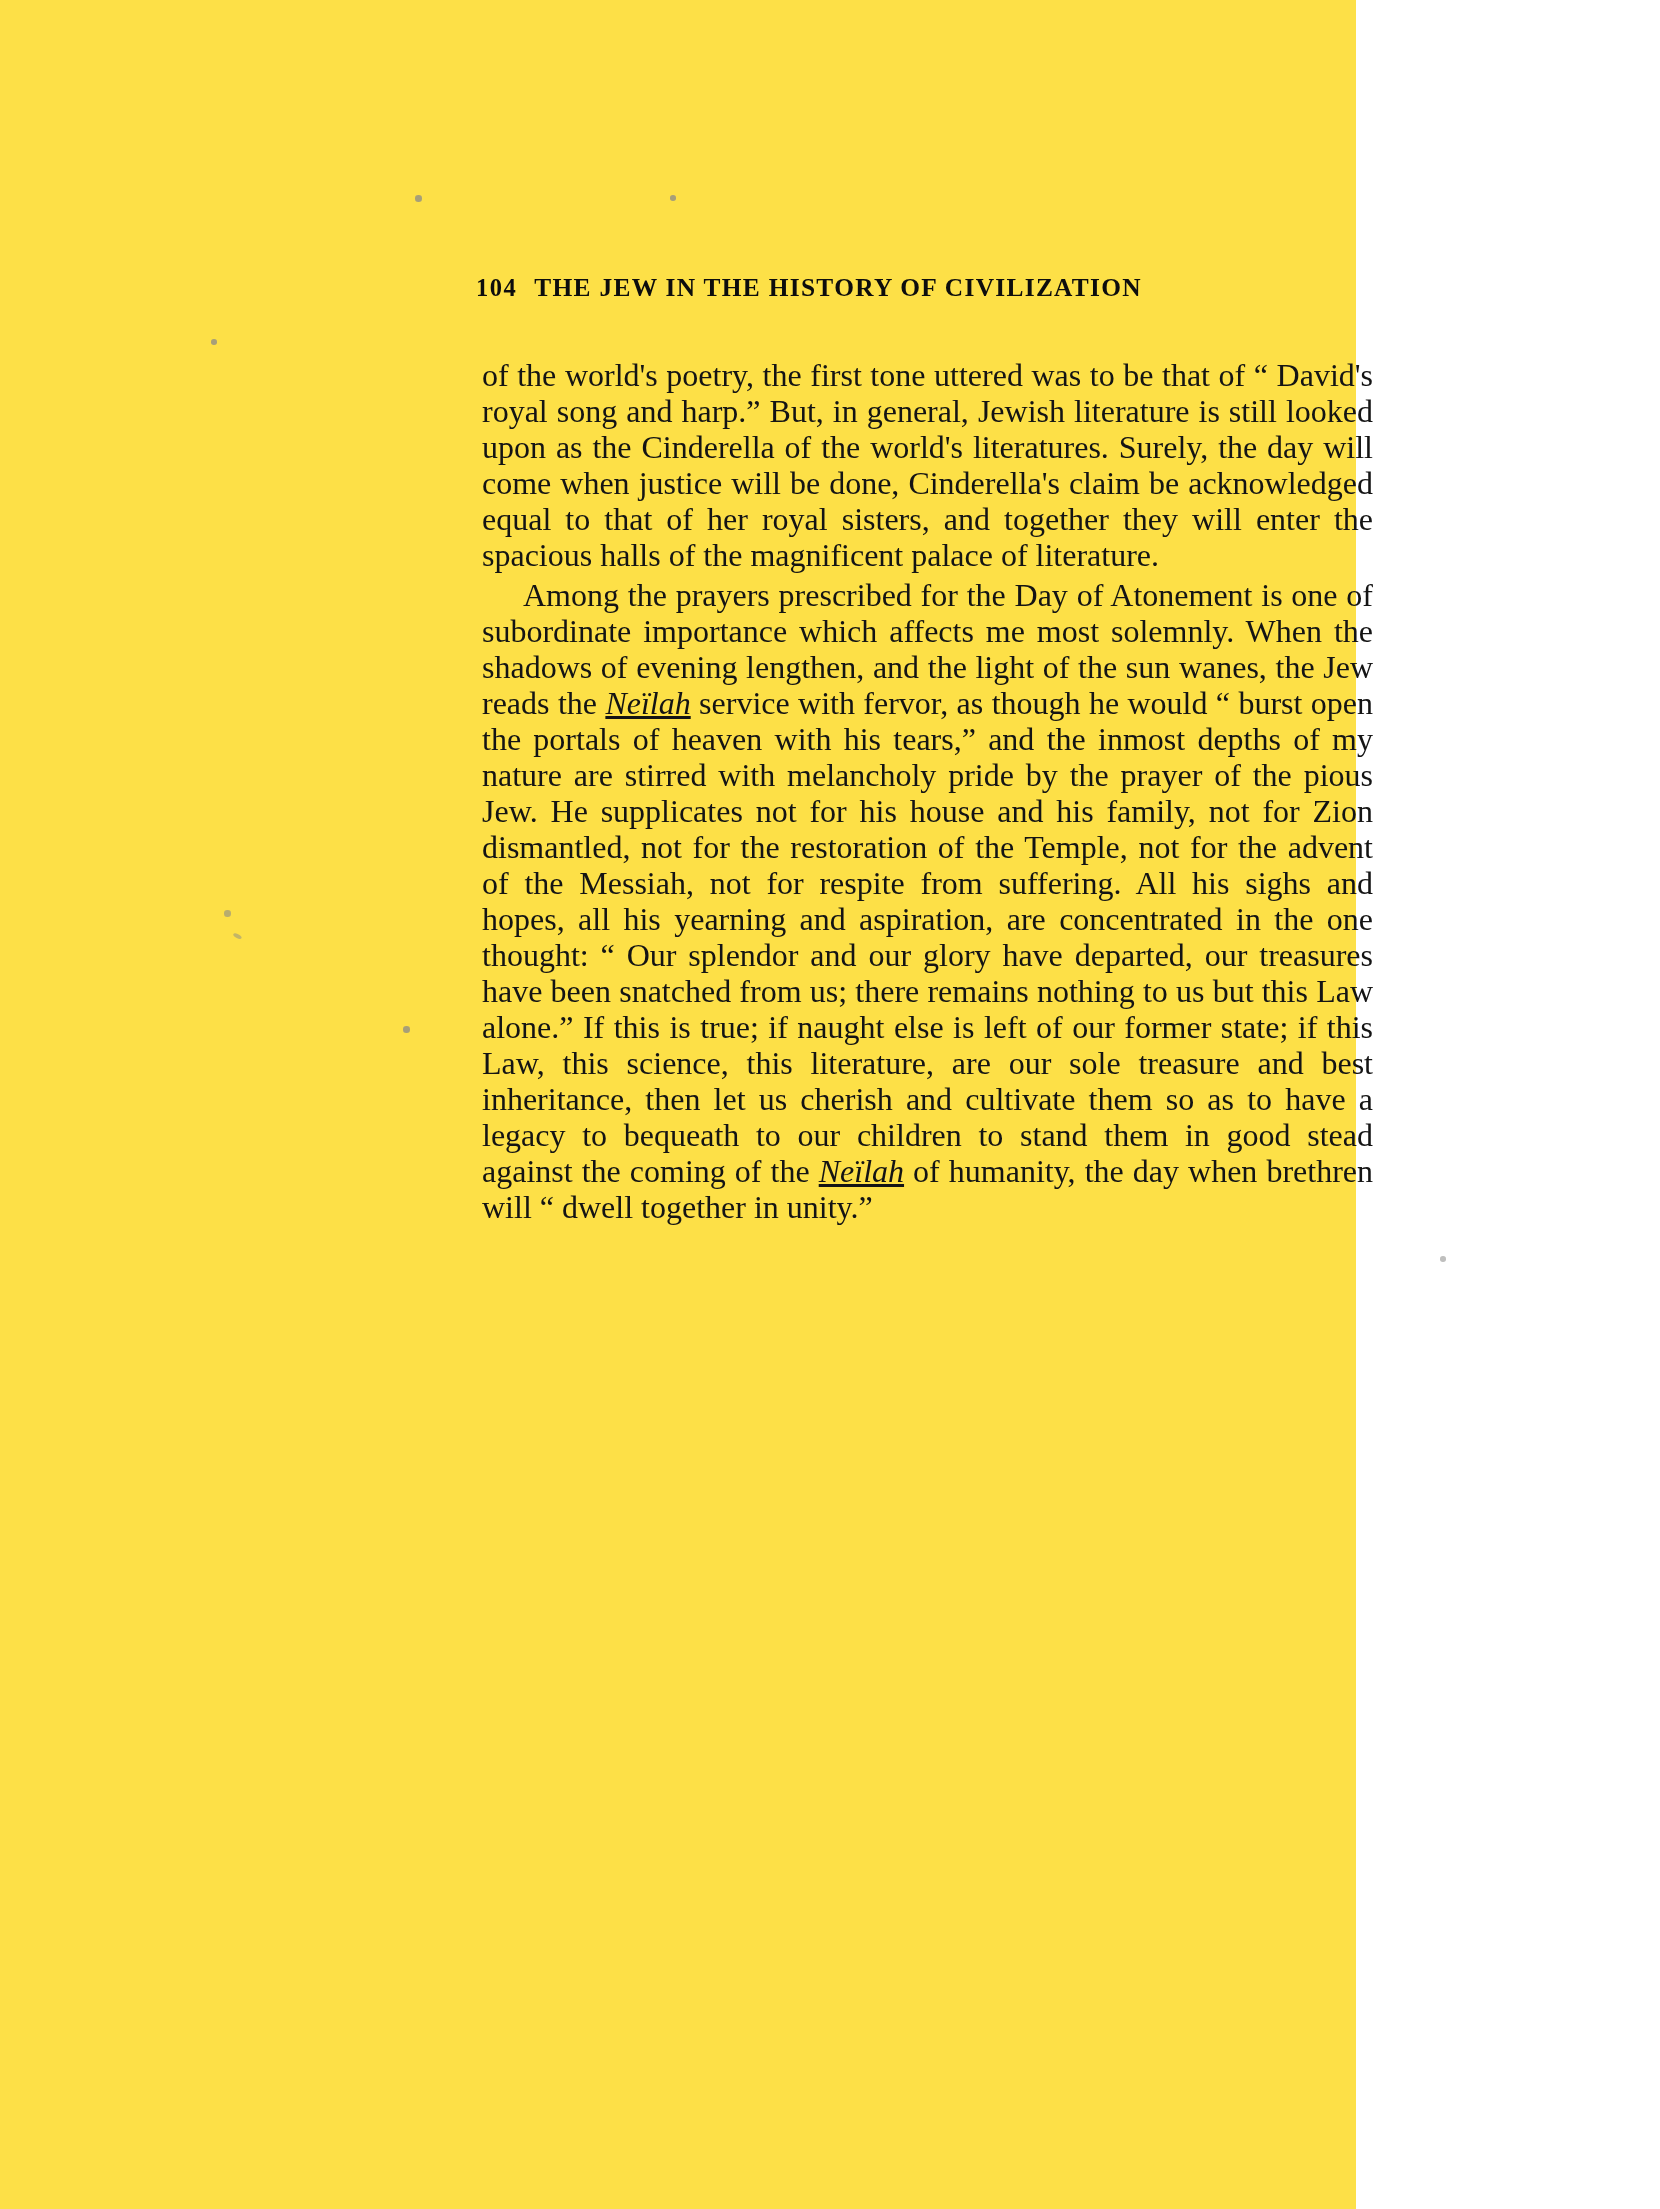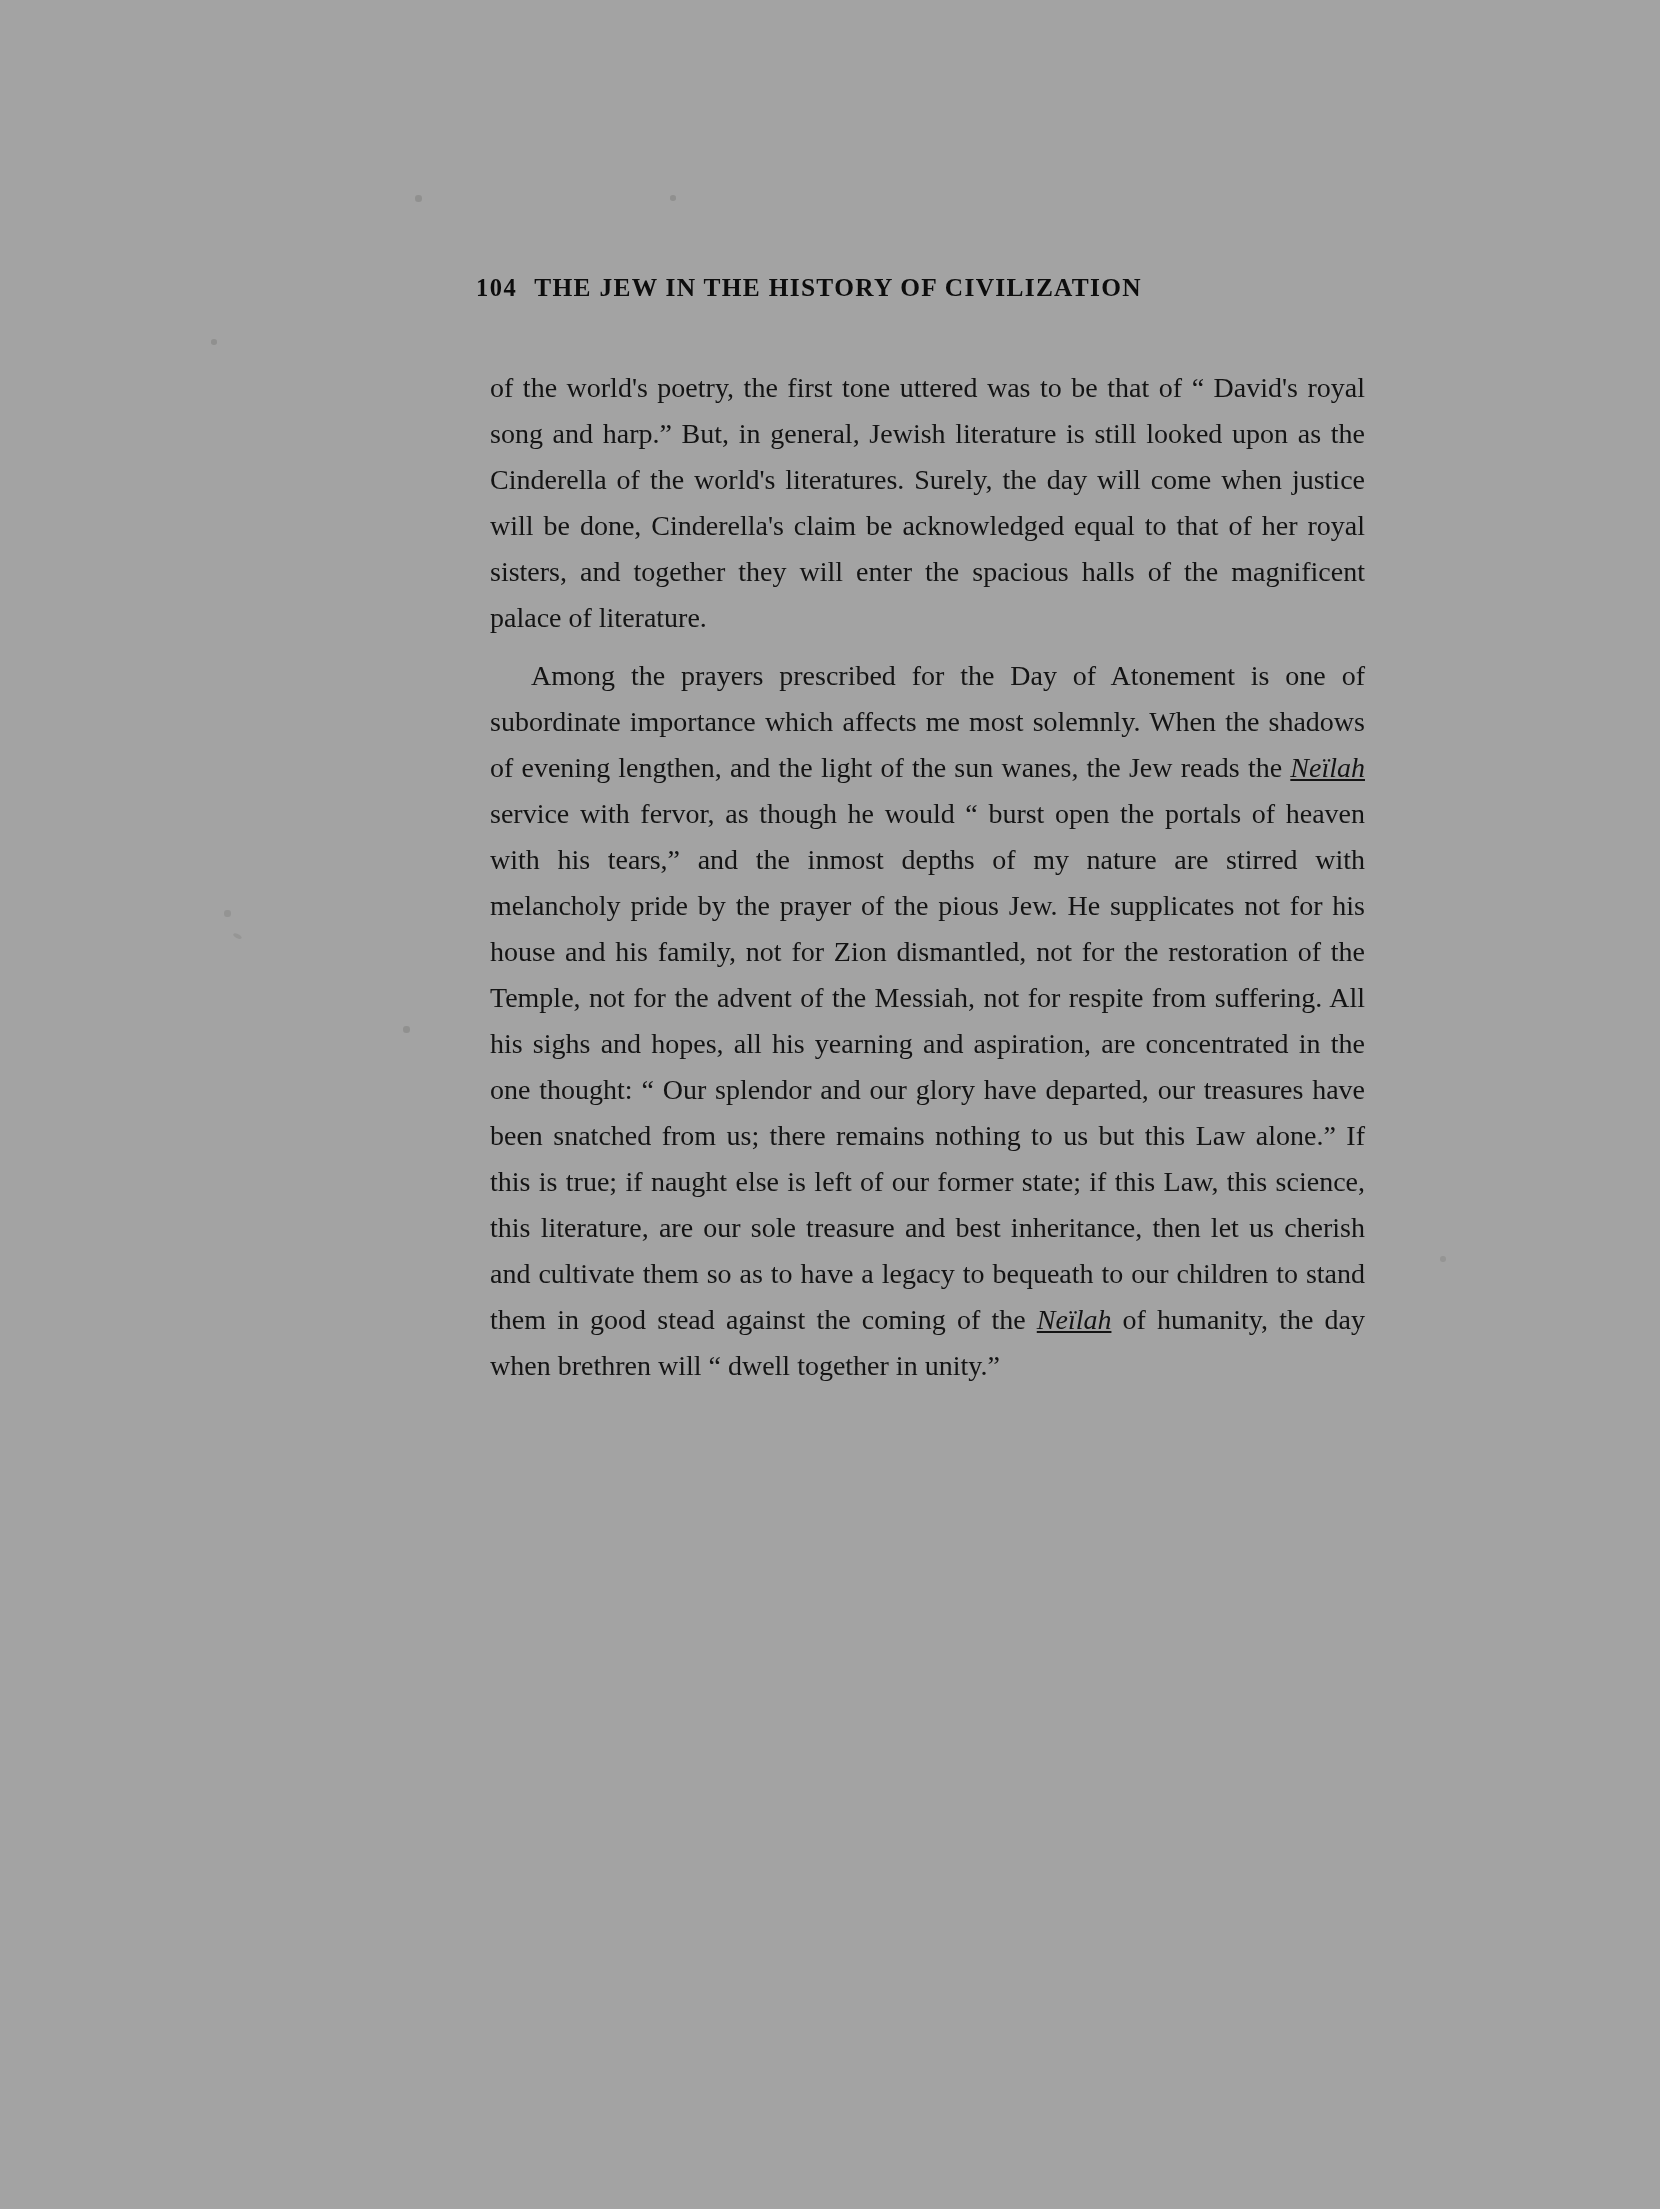--- a/index.html
+++ b/index.html
@@ -12,23 +12,23 @@
     height: 2209px;
     position: relative;
     font-family: "Liberation Serif", serif;
     color: #111111;
     overflow: hidden;
   }
 
   .page {
     position: absolute;
     left: 0; top: 0;
-    width: 1660px;
+    width: 1356px;
     height: 2209px;
-    background: #a3a3a3;
+    background: #fde047;
   }
 
   
   .running-head {
     position: absolute;
     left: 476px;
     top: 273px;
     width: 847px;
     font-family: "Liberation Serif", serif;
     font-size: 24.5px;
@@ -49,23 +49,23 @@
 
   
   .textblock {
     position: absolute;
     left: 478px;
     top: 353px;
     width: 899px;
   }
 
   .para {
-    margin: 12px;
-    font-size: 28px;
-    line-height: 46px;
+    margin: 4px;
+    font-size: 32px;
+    line-height: 36px;
     text-align: justify;
     text-justify: inter-word;
     color: #141414;
     hyphens: none;
   }
   .para + .para {
     margin-top: 0px;
   }
   .para.indent {
     text-indent: 41px;

